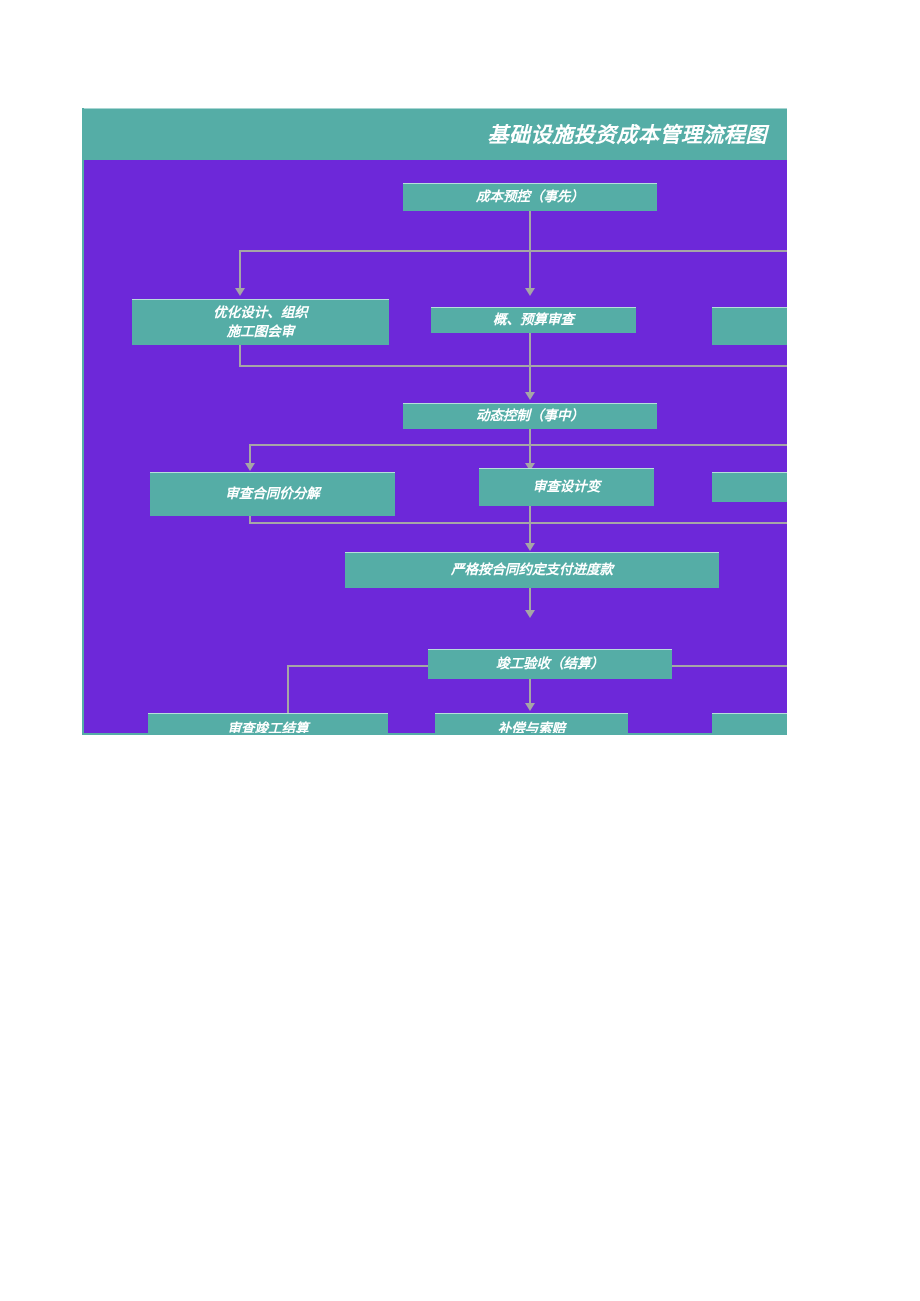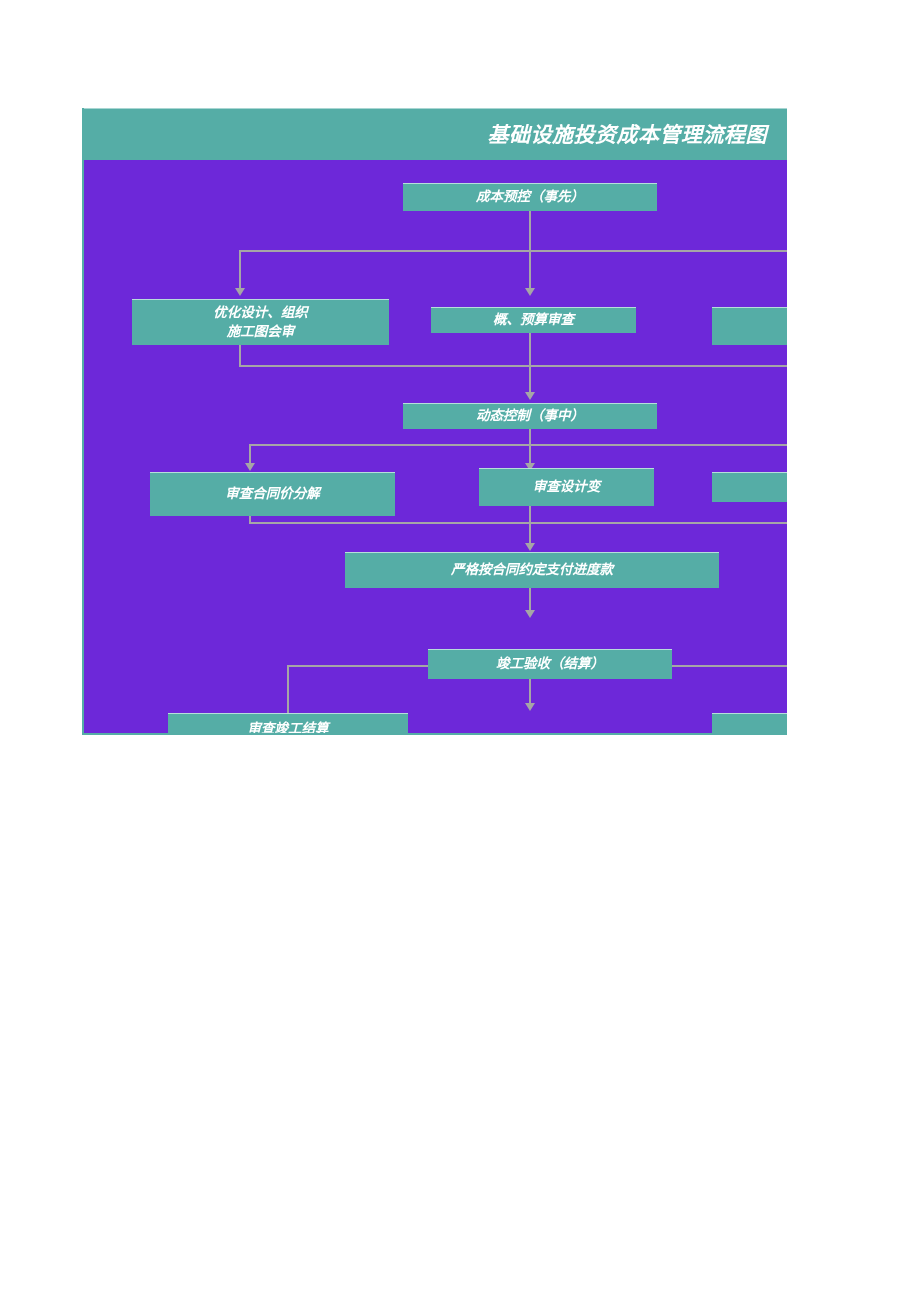--- a/index.html
+++ b/index.html
@@ -165,19 +165,20 @@
     <div class="arrow-down" style="left:441px; top:450px;"></div>
 
     <div class="node stage" style="left:344px; top:459px; width:244px; height:30px;margin-top:30px;">竣工验收（结算）</div>
 
     <div class="conn conn-h" style="left:203px; top:505px; width:502px;"></div>
     <div class="conn conn-v" style="left:445px; top:489px; height:16px;"></div>
     <div class="conn conn-v" style="left:203px; top:505px; height:101px;"></div>
     <div class="conn conn-v" style="left:445px; top:505px; height:41px;"></div>
     <div class="arrow-down" style="left:441px; top:543px;"></div>
 
-    <div class="node" style="left:84px; top:553px; width:240px; height:32px;">审查竣工结算</div>
+    <div class="node" style="left:64px; top:553px; width:240px; height:32px;">审查竣工结算</div>
 
+    <div class="node" style="left:351px; top:553px; width:193px; height:32px;">补偿与索赔</div>
 
     <div class="node" style="left:628px; top:553px; width:205px; height:32px;">扣保修</div>
 
   </div>
 </div>
 
 </body></html>

